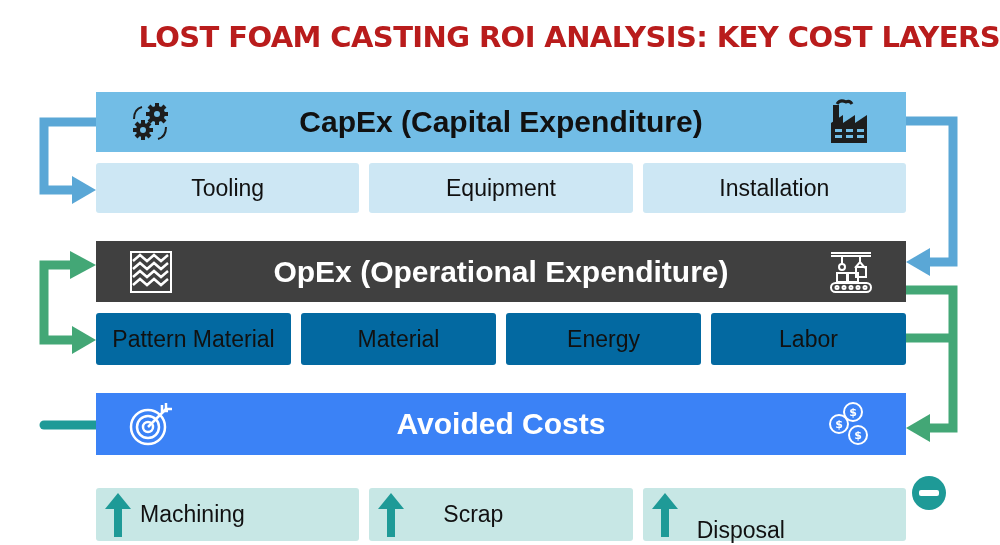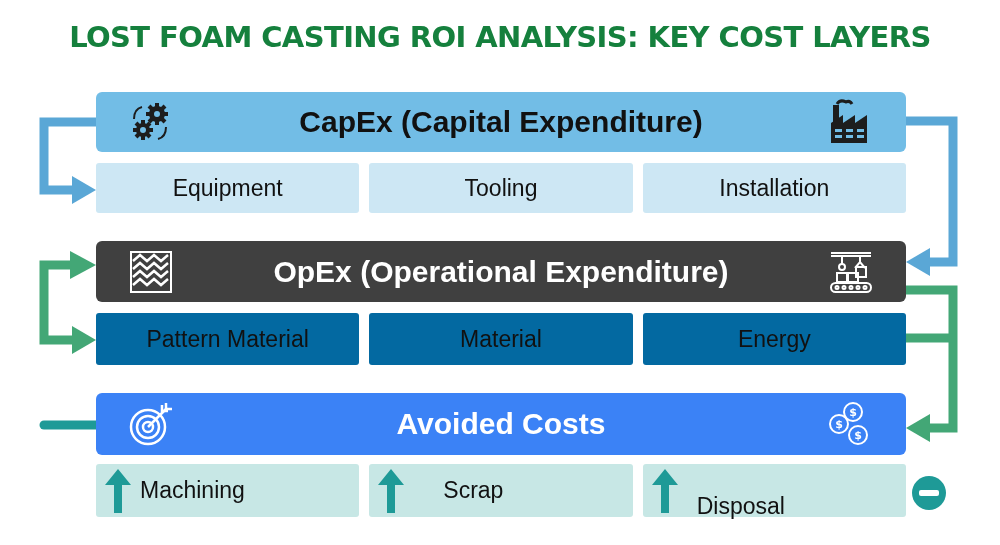--- a/index.html
+++ b/index.html
@@ -1,31 +1,31 @@
 <!DOCTYPE html>
 <html><head>
 <meta charset="utf-8">
 <style>
   html,body{margin:0;padding:0;background:#ffffff;}
   body{width:1000px;height:545px;position:relative;overflow:hidden;font-family:"Liberation Sans","DejaVu Sans",sans-serif;}
-  .title{position:absolute;left:0;top:20px;width:1000px;text-align:center;font-family:"DejaVu Sans","Liberation Sans",sans-serif;font-weight:bold;font-size:29px;letter-spacing:-0.6px;color:#15803d;}
-  .header{position:absolute;left:96px;width:810px;height:62px;border-radius:6px;display:flex;align-items:center;justify-content:center;font-weight:bold;font-size:30px;}
+  .title{position:absolute;left:0;top:20px;width:1000px;text-align:right;font-family:"DejaVu Sans","Liberation Sans",sans-serif;font-weight:bold;font-size:29px;letter-spacing:-0.6px;color:#b91c1c;}
+  .header{position:absolute;left:96px;width:810px;height:62px;border-radius:0;display:flex;align-items:center;justify-content:center;font-weight:bold;font-size:30px;}
   .capex-h{top:92px;background:#72bde6;color:#111;height:60px;}
   .opex-h{top:241px;background:#404040;color:#fff;height:61px;}
   .avoid-h{top:393px;background:#3b82f6;color:#fff;height:62px;}
   .hicon{position:absolute;top:50%;transform:translateY(-50%);width:46px;height:46px;}
   .hicon.left{left:32px;}
   .hicon.right{right:32px;}
   .row{position:absolute;left:96px;width:810px;display:flex;gap:10px;}
   .cell{flex:1;border-radius:3px;display:flex;align-items:center;justify-content:center;font-size:23px;color:#111;position:relative;}
   .capex-r{top:163px;height:50px;}
   .capex-r .cell{background:#cde7f4;}
   .opex-r{top:313px;height:52px;}
   .opex-r .cell{background:#0369a1;}
-  .avoid-r{top:464px;height:53px;}
+  .avoid-r{top:488px;height:53px;}
   .avoid-r .cell{background:#c7e7e5;justify-content:flex-start;}
   .up-arrow{width:28px;height:46px;margin-left:8px;margin-right:8px;flex:none;}
   .avoid-r .cell .lbl{flex:1;text-align:left;}
   .avoid-r .cell.c2 .lbl{padding-left:30px;}
   .avoid-r .cell.c4 .lbl{padding-left:10px;margin-top:32px;}
   svg.conn{position:absolute;left:0;top:0;width:1000px;height:545px;pointer-events:none;}
   .minus{position:absolute;left:912px;top:476px;width:34px;height:34px;border-radius:50%;background:#1e9a97;}
   .minus::after{content:"";position:absolute;left:7px;top:14px;width:20px;height:6px;border-radius:2px;background:#fff;}
 </style>
 </head>
@@ -80,22 +80,22 @@
     <path d="M9 5 Q12 0 18 3 Q22 1 24 5" fill="none" stroke="#1d1d1d" stroke-width="3"></path>
     <rect x="7" y="30" width="7" height="3" fill="#72bde6"></rect>
       <rect x="18" y="30" width="7" height="3" fill="#72bde6"></rect>
       <rect x="29" y="30" width="7" height="3" fill="#72bde6"></rect>
     <rect x="7" y="36" width="7" height="3" fill="#72bde6"></rect>
       <rect x="18" y="36" width="7" height="3" fill="#72bde6"></rect>
       <rect x="29" y="36" width="7" height="3" fill="#72bde6"></rect>
   </svg>
 </div>
 <div class="row capex-r">
+  <div class="cell">Tooling</div>
   <div class="cell">Equipment</div>
-  <div class="cell">Tooling</div>
   <div class="cell">Installation</div>
 </div>
 
 <div class="header opex-h">
   <svg class="hicon left" viewBox="0 0 46 46">
     <rect x="3" y="3" width="40" height="40" fill="none" stroke="#fff" stroke-width="2"></rect>
     <g stroke="#fff" stroke-width="2.5" fill="none">
       <path d="M5 12 L12 6 L19 12 L26 6 L33 12 L40 6"></path>
       <path d="M5 20 L12 14 L19 20 L26 14 L33 20 L40 14"></path>
       <path d="M5 28 L12 22 L19 28 L26 22 L33 28 L40 22"></path>
@@ -120,20 +120,21 @@
         <circle cx="23" cy="38.5" r="1.5"></circle>
         <circle cx="30" cy="38.5" r="1.5"></circle>
         <circle cx="37" cy="38.5" r="1.5"></circle>
     </g>
   </svg>
 </div>
 <div class="row opex-r">
   <div class="cell">Pattern Material</div>
   <div class="cell">Material</div>
   <div class="cell">Energy</div>
+  <div class="cell">Labor</div>
 </div>
 
 <div class="header avoid-h">
   <svg class="hicon left" viewBox="0 0 46 46">
     <g stroke="#fff" stroke-width="2.5" fill="none">
       <circle cx="20" cy="26" r="17"></circle>
         <circle cx="20" cy="26" r="11"></circle>
         <circle cx="20" cy="26" r="5"></circle>
       <line x1="20" y1="26" x2="38" y2="8"></line>
       <path d="M34 4 L34 10 L40 10"></path>

